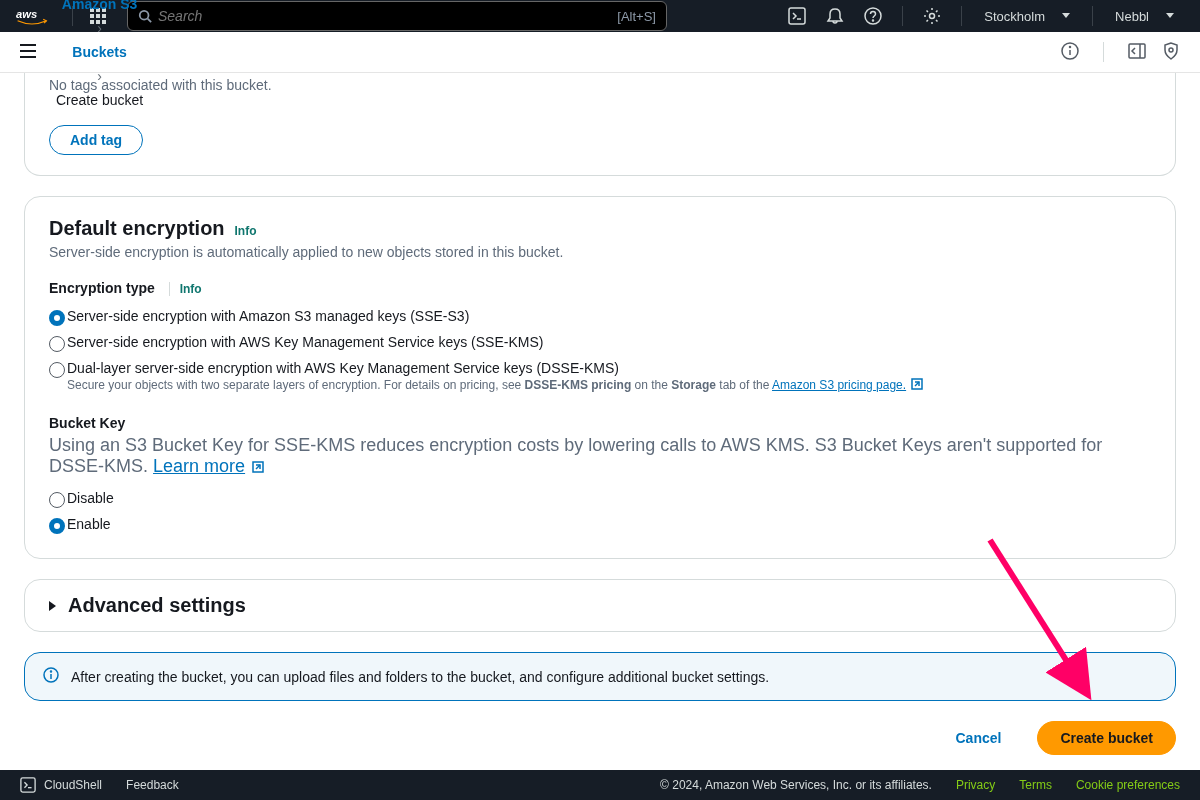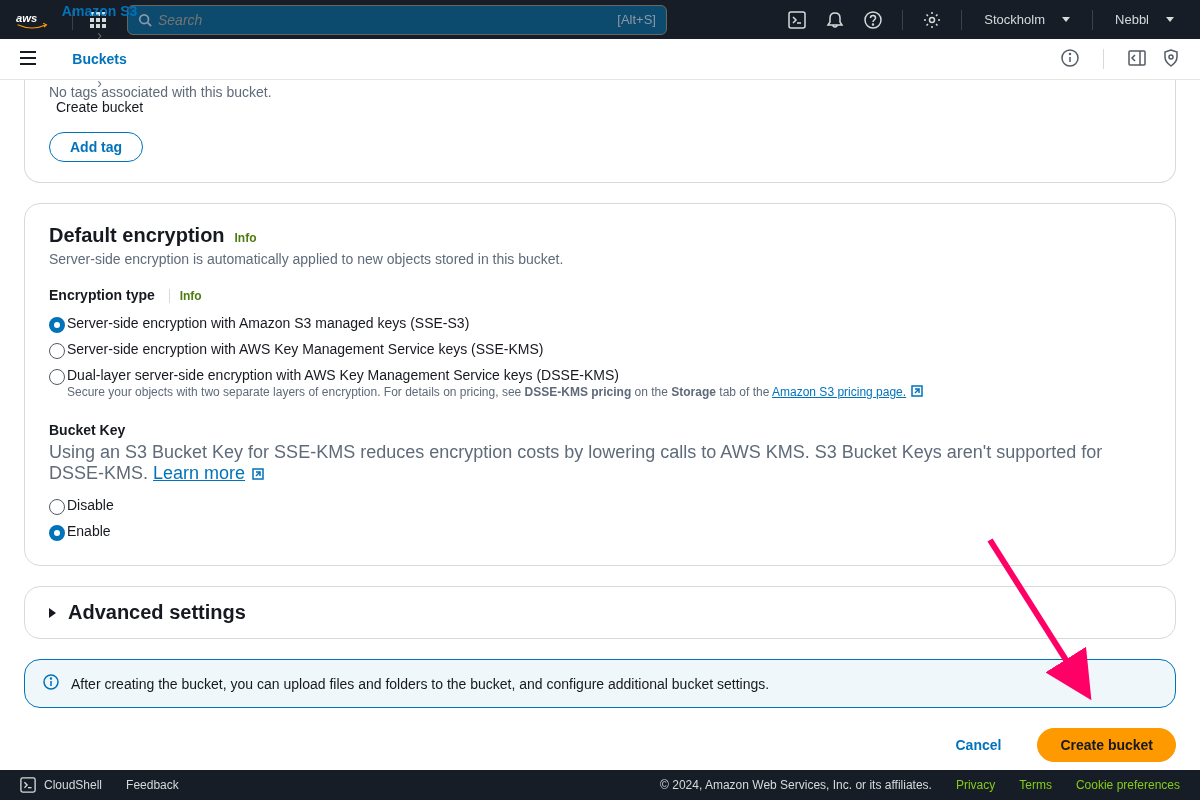--- a/index.html
+++ b/index.html
@@ -1,25 +1,25 @@
 <!DOCTYPE html>
 <html><head>
 <meta charset="utf-8">
 <style>
 * { box-sizing: border-box; margin: 0; padding: 0; }
 body { font-family: "Amazon Ember", "Helvetica Neue", Arial, sans-serif; font-size: 14px; color: #16191f; background: #fff; }
 
 
-.top-nav { background: #161d26; height: 39px; display: flex; align-items: center; padding: 0 16px; color: #fff; }
+.top-nav { background: #161d26; height: 32px; display: flex; align-items: center; padding: 0 16px; color: #fff; }
 .aws-logo { font-weight: bold; font-style: italic; font-size: 16px; margin-right: 16px; display:flex; align-items:center; }
 .aws-logo svg { width: 32px; height: 20px; }
 .divider-v { width: 1px; height: 20px; background: #3a4149; margin: 0 8px; }
 .grid-icon { width:16px; height:16px; display:inline-block; }
 .grid-icon svg { width:16px; height:16px; }
-.search-box { flex: 0 0 540px; margin-left: 12px; height: 30px; border: 1px solid #666; border-radius: 6px; display: flex; align-items: center; padding: 0 10px; color: #8d99a8; background: #0c4a6e; }
+.search-box { flex: 0 0 540px; margin-left: 12px; height: 30px; border: 1px solid #666; border-radius: 6px; display: flex; align-items: center; padding: 0 10px; color: #8d99a8; background: #000000; }
 .search-box input { background: transparent; border: none; outline: none; color: #d5dbdb; font-style: italic; flex:1; margin-left:6px; font-size:14px;}
 .search-short { color: #8d99a8; font-size: 13px; margin-left:auto;}
 .nav-right { margin-left: auto; display: flex; align-items: center; gap: 4px; }
 .nav-icon { width: 34px; height: 34px; display: flex; align-items: center; justify-content: center; cursor: pointer; color:#d5dbdb;}
 .nav-text { color: #d5dbdb; font-size: 13px; padding: 0 10px; cursor:pointer; display:flex; align-items:center; gap:17px;}
 
 
 .sub-nav { height: 41px; border-bottom: 1px solid #e5e5e5; display: flex; align-items: center; padding: 0 20px; }
 .hamburger { margin-right: 20px; cursor:pointer; }
 .breadcrumb { display: flex; align-items: center; gap: 8px; font-size: 14px; flex-direction: column; }
@@ -28,21 +28,21 @@
 .breadcrumb .current { color: #16191f; font-weight:normal;}
 .sub-nav-right { margin-left:auto; display:flex; align-items:center; gap:16px; color:#545b64;}
 
 
 .content { padding: 0 24px 20px 24px; }
 .panel { border: 1px solid #d5dbdb; border-radius: 16px; padding: 20px 24px; margin-bottom: 20px; background:#fff;}
 .panel-tags { padding-top: 4px; }
 .muted { color: #5f6b7a; }
 .btn-outline { border: 1px solid #0073bb; color: #0073bb; background: #fff; border-radius: 20px; padding: 6px 20px; font-weight: bold; cursor: pointer; font-size:14px; margin-top:32px;}
 .section-title { font-size: 20px; font-weight: bold; display: inline-block; }
-.info-link { color: #4d7c0f; font-size: 12px; font-weight: bold; margin-left: 6px; cursor:pointer;}
+.info-link { color: #0f766e; font-size: 12px; font-weight: bold; margin-left: 6px; cursor:pointer;}
 .desc { color: #5f6b7a; margin-top: 4px; font-size: 14px; }
 .field-label { font-weight: bold; font-size: 14px; margin-top: 20px; }
 .field-label .info-link { font-weight:bold; font-size:12px; border-left:1px solid #d5dbdb; padding-left:10px; margin-left:10px;}
 .radio-group { margin-top: 8px; }
 .radio-row { display: flex; align-items: flex-start; gap: 2px; padding: 4px 0; }
 .radio { width: 16px; height: 16px; border: 1px solid #545b64; border-radius: 50%; flex-shrink:0; margin-top:2px; display:flex; align-items:center; justify-content:center; cursor:pointer;}
 .radio.selected { border: 5px solid #0073bb; }
 .radio-label { font-size: 14px; }
 .radio-sub { color: #5f6b7a; font-size: 12px; margin-top: 2px; }
 .link { color: #0073bb; text-decoration: underline; cursor:pointer;}

